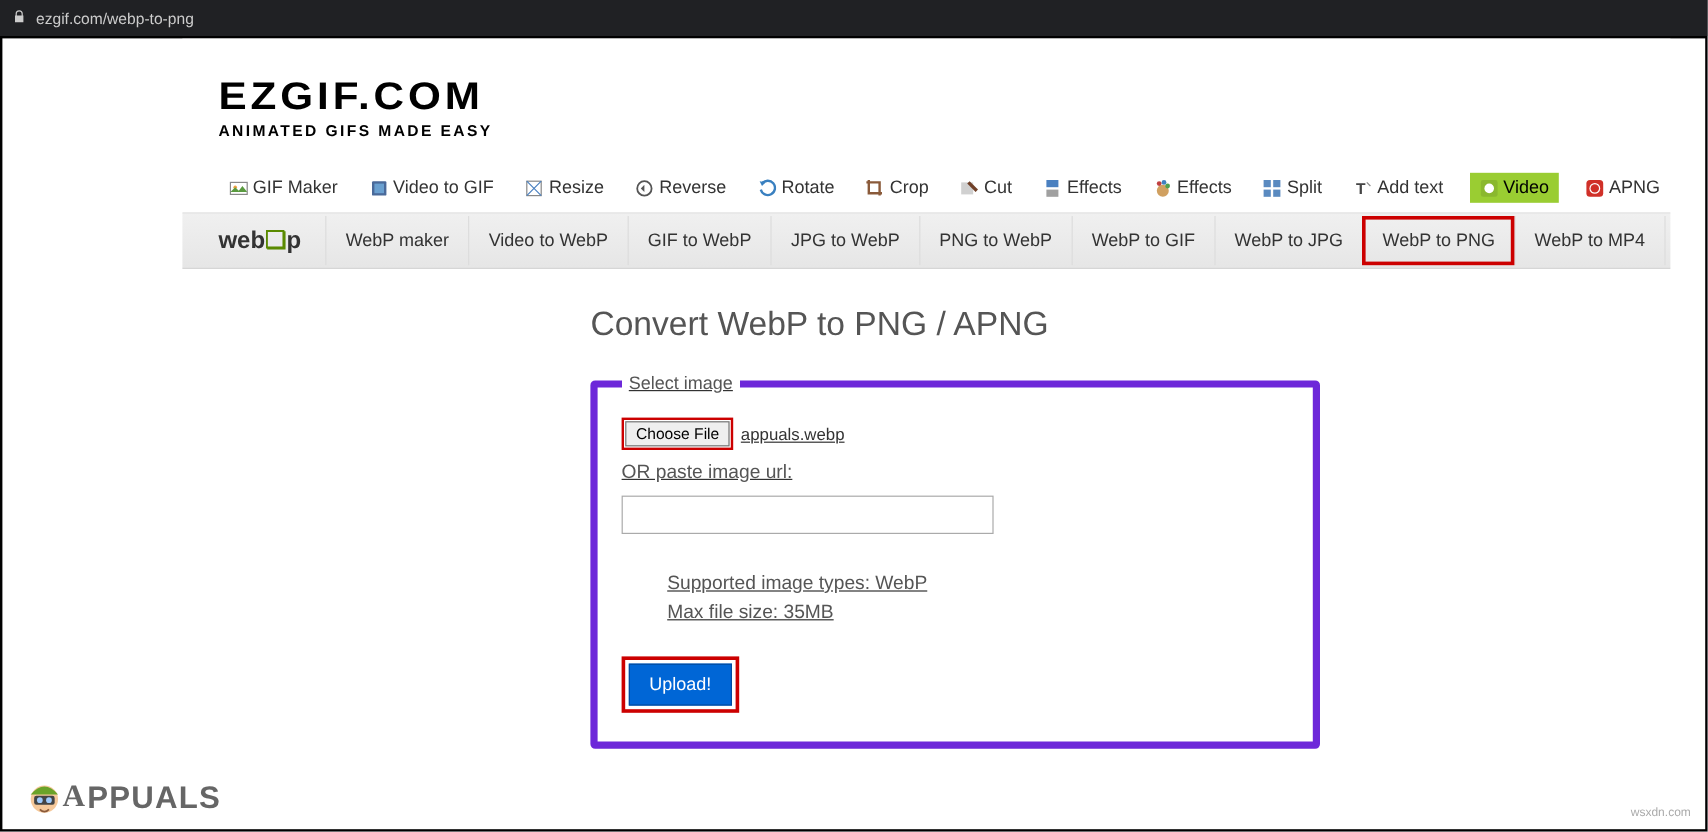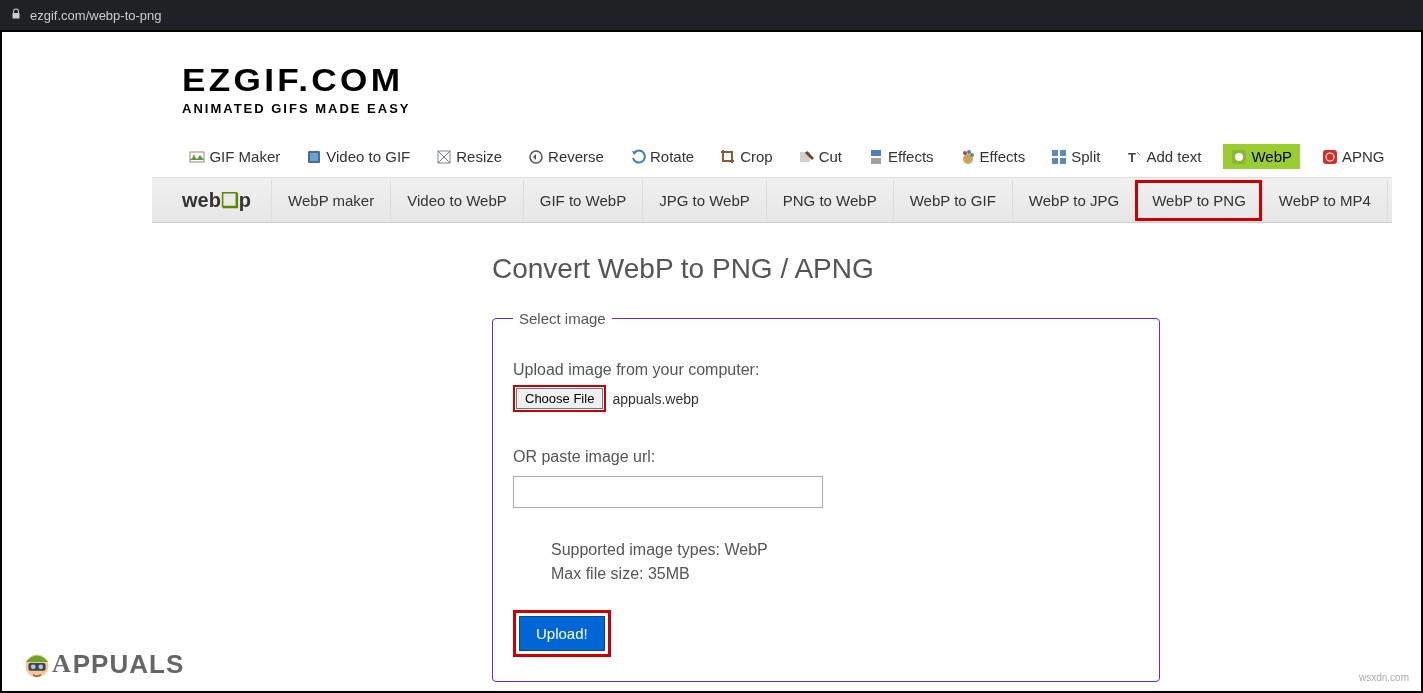--- a/index.html
+++ b/index.html
@@ -117,26 +117,27 @@
   .content {
     padding: 30px 0 0 340px;
   }
   h1 {
     font-size: 28px;
     font-weight: normal;
     color: #555;
     margin: 0 0 25px 0;
   }
   fieldset {
-    border: 1px solid #6d28d9;
+    border: 6px solid #6d28d9;
     border-radius: 4px;
     padding: 20px 20px 24px 20px;
-    width: 668px;
+    width: 608px;
     margin: 0;
     position: relative;
+    text-decoration: underline;
   }
   legend {
     font-size: 15px;
     color: #555;
     padding: 0 6px;
   }
   .upload-label, .or-label, .info-text {
     font-size: 16px;
     color: #555;
     margin: 14px 0 6px 0;
@@ -309,21 +310,21 @@
               <text x="2" y="13" font-size="13" font-weight="bold" fill="#444">T</text>
               <path d="M11 3 L14 6" stroke="#888"></path>
             </svg></span>
           <span>Add text</span>
         </a>
         <a href="#" class="active-webp">
           <span class="nav-icon"><svg viewBox="0 0 16 16">
               <rect x="1" y="1" width="14" height="14" rx="2" fill="#8ab82e"></rect>
               <circle cx="8" cy="8" r="4" fill="#fff"></circle>
             </svg></span>
-          <span>WebP</span>
+          <span>Video</span>
         </a>
         <a href="#">
           <span class="nav-icon"><svg viewBox="0 0 16 16">
               <rect x="1" y="1" width="14" height="14" rx="3" fill="#d03028"></rect>
               <circle cx="8" cy="8" r="4.5" fill="#fff"></circle>
               <circle cx="8" cy="8" r="3.5" fill="#d03028"></circle>
             </svg></span>
           <span>APNG</span>
         </a>
       </nav>
@@ -340,30 +341,29 @@
         <a href="#" class="highlighted">WebP to PNG</a>
         <a href="#">WebP to MP4</a>
       </div>
 
     <div class="content">
       <h1>Convert WebP to PNG / APNG</h1>
 
       <fieldset>
         <legend>Select image</legend>
 
-        <div class="upload-label">Upload image from your computer:</div>
 
         <div class="file-row">
           <span class="choose-btn-wrap">
             <button class="choose-btn">Choose File</button>
           </span>
           <span class="file-name">appuals.webp</span>
         </div>
 
-        <div class="or-label" style="margin-top:36px">OR paste image url:</div>
+        <div class="or-label" style="margin-top:10px">OR paste image url:</div>
         <input class="url-input" type="text" value="" style="">
 
         <div class="info-text">
           <span>Supported image types: WebP</span><br>
           <span>Max file size: 35MB</span>
         </div>
 
         <span class="upload-wrap">
           <button class="upload-btn">Upload!</button>
         </span>

